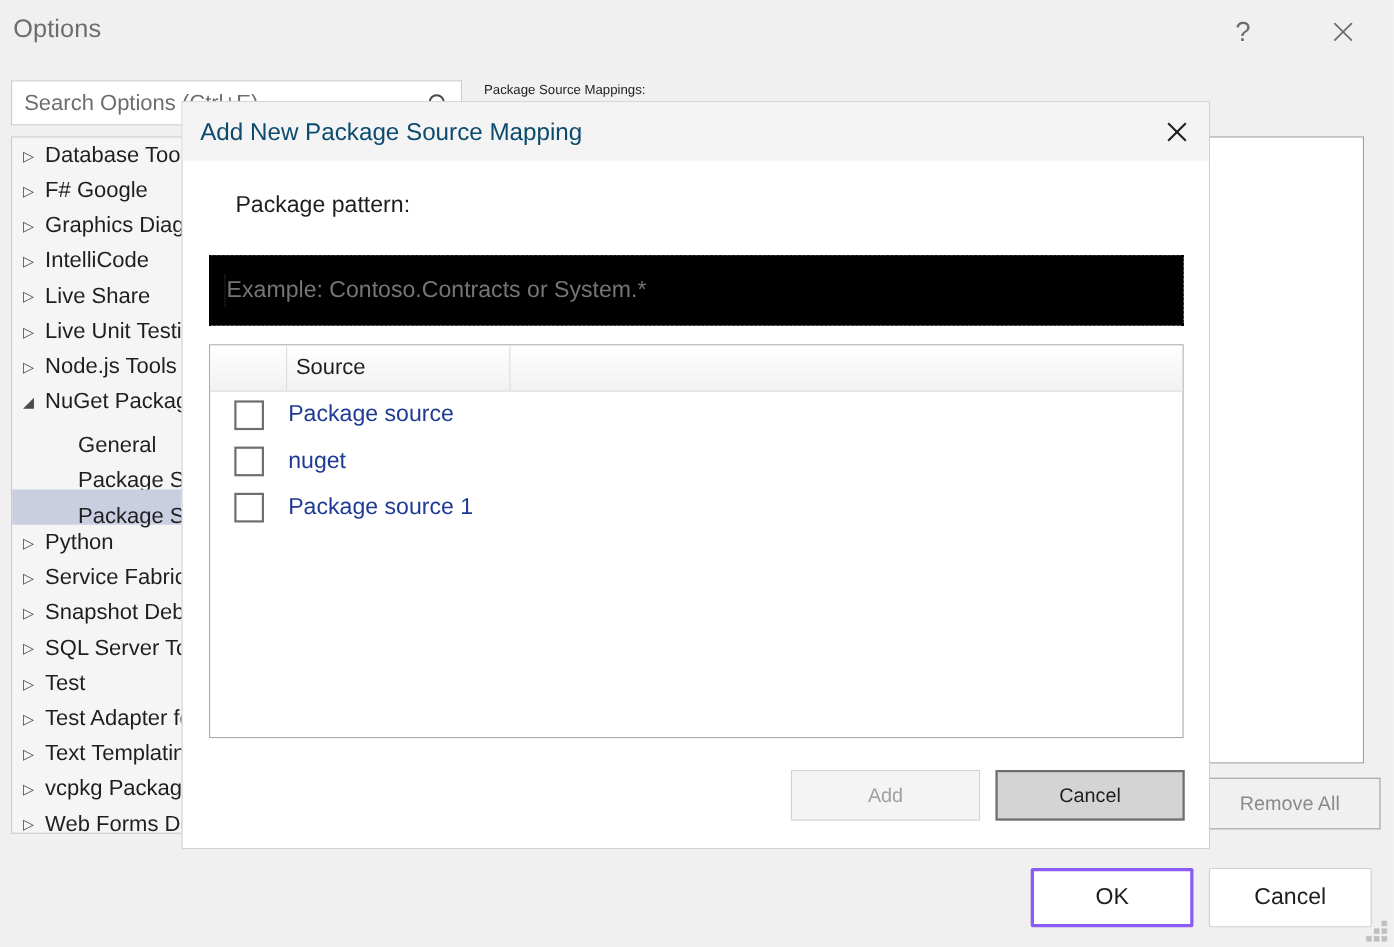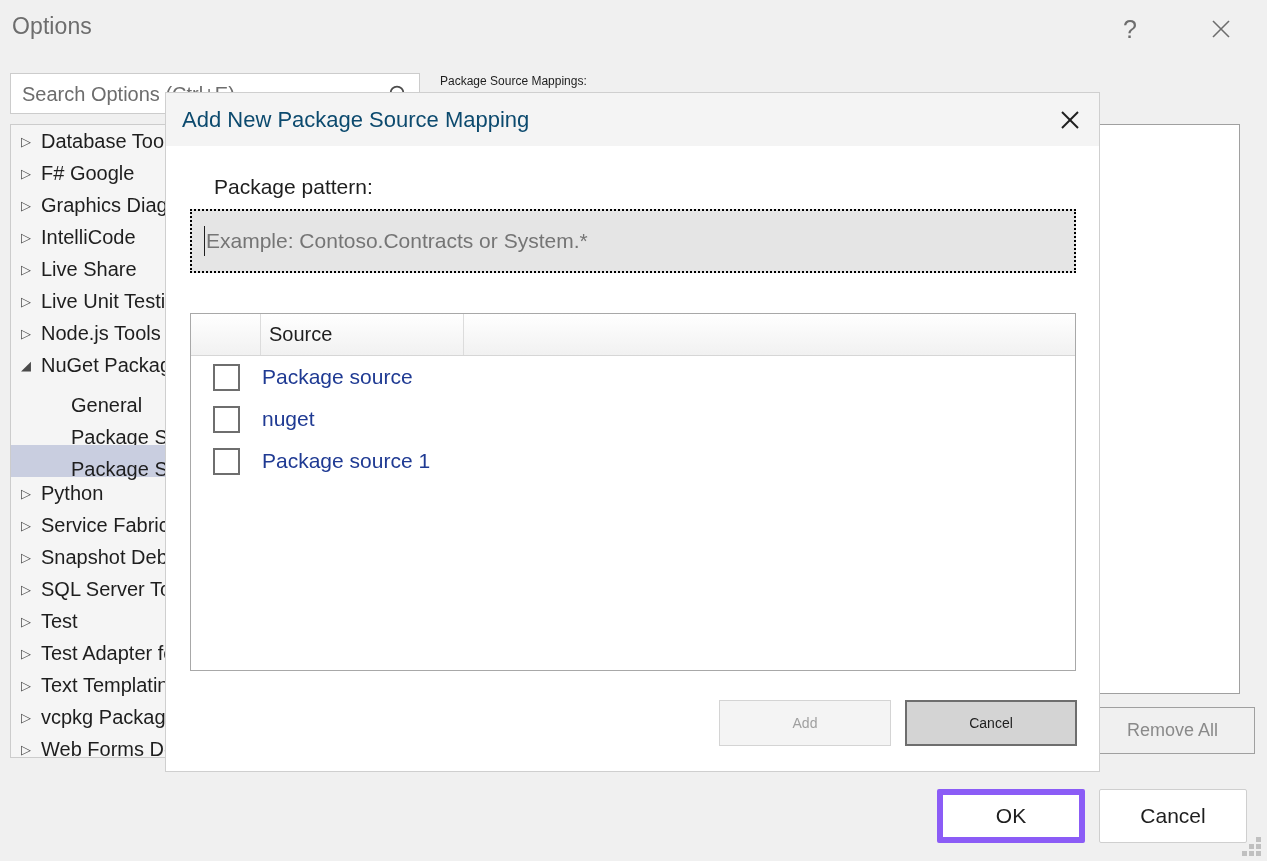--- a/index.html
+++ b/index.html
@@ -148,21 +148,21 @@
     border: 1px solid #cfcfcf;
     border-radius: 2px;
     font-size: 21px;
     color: #1e1e1e;
     display: flex;
     align-items: center;
     justify-content: center;
   }
   #ok-btn {
     left: 937px; top: 789px;
-    border: 6px solid #8b5cf6;
+    border: 3px solid #8b5cf6;
   }
   #cancel-btn-main {
     left: 1099px; top: 789px;
   }
 
   
   #resize-grip {
     position: absolute;
     right: 5px; bottom: 4px;
     width: 22px; height: 22px;
@@ -208,23 +208,23 @@
 
   #pattern-label {
     position: absolute;
     left: 24px; top: 82px;
     font-size: 21px;
     color: #1e1e1e;
     margin-left: 24px;
   }
   #pattern-input {
     position: absolute;
-    left: 24px; top: 116px;
+    left: 24px; top: 139px;
     width: 886px; height: 64px;
-    background: #e5e5e5;
+    background: #000000;
     border: 2px dotted #000000;
     box-sizing: border-box;
   }
   #pattern-placeholder {
     position: absolute;
     left: 14px; top: 18px;
     font-size: 21px;
     color: #757575;
     white-space: nowrap;
   }
@@ -287,21 +287,21 @@
     color: #1f3a93;
     white-space: nowrap;
     padding-left: 1px;
   }
 
   .dialog-btn {
     position: absolute;
     height: 46px;
     width: 172px;
     box-sizing: border-box;
-    font-size: 14px;
+    font-size: 18px;
     display: flex;
     align-items: center;
     justify-content: center;
   }
   #add-btn {
     left: 553px; top: 607px;
     background: #f4f4f4;
     border: 1px solid #d4d4d4;
     color: #a0a0a0;
   }

